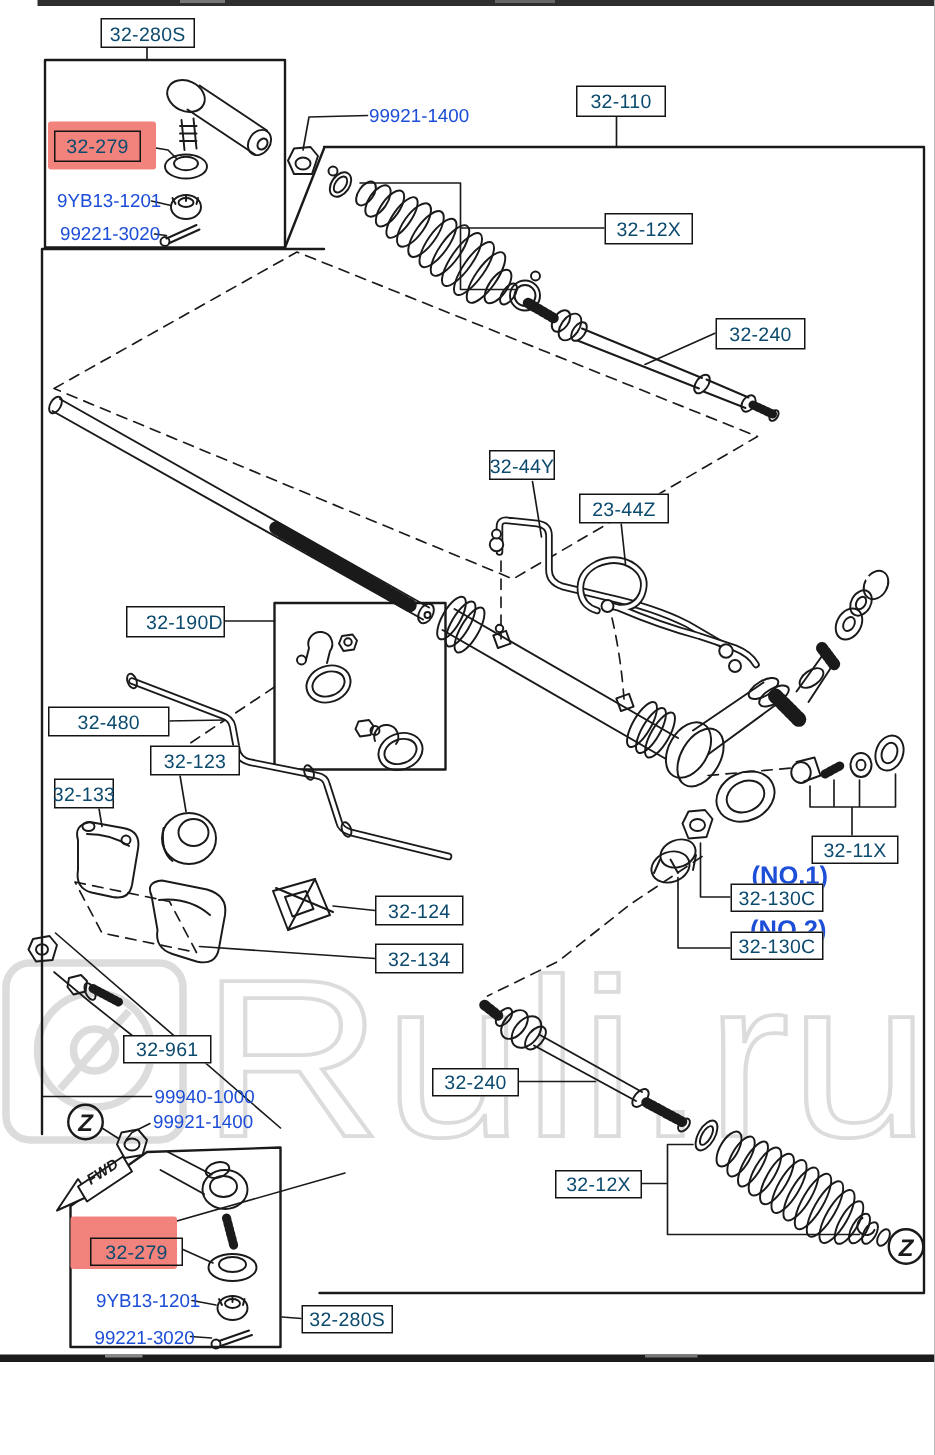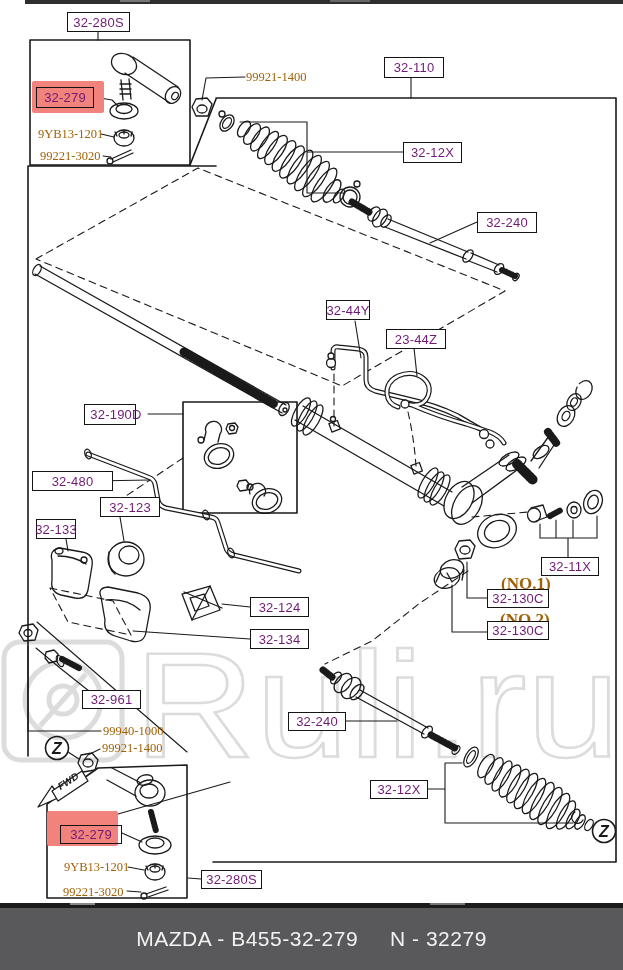--- a/index.html
+++ b/index.html
@@ -1,25 +1,25 @@
 <!DOCTYPE html>
 <html><head>
 <meta charset="utf-8">
 <style>
   html,body{margin:0;padding:0;background:#888;}
   .canvas{position:relative;width:623px;height:970px;background:#ffffff;overflow:hidden;
           font-family:"Liberation Sans",sans-serif;}
   svg text{font-family:"Liberation Sans",sans-serif;}
   #labels div{box-sizing:border-box;}
   .label-box{position:absolute;border:1.6px solid #141414;background:#ffffff;display:flex;
-             align-items:center;justify-content:center;font-size:13px;color:#701a75;
+             align-items:center;justify-content:center;font-size:13px;color:#0c4a6e;
              letter-spacing:.2px;white-space:nowrap;}
   .label-hl{position:absolute;border-radius:2px;}
   .label-hl .label-box{background:transparent;}
-  .label-text{position:absolute;font-size:12.5px;color:#a16207;white-space:nowrap;font-family:Liberation Serif, serif;}
+  .label-text{position:absolute;font-size:12.5px;color:#1d4ed8;white-space:nowrap;}
   .label-text.b{font-weight:bold;font-size:17px;}
   .footer{position:absolute;left:0;bottom:0;width:623px;height:62px;display:flex;
           align-items:center;justify-content:center;gap:32px;font-size:21px;
           letter-spacing:.5px;}
 </style>
 </head>
 <body>
 
 <div class="canvas">
 
@@ -338,21 +338,21 @@
         <div class="label-box" style="left: 4px; top: 6px; width: 58px; height: 21px;">32-279</div>
       </div>
       <div class="label-text" style="left: 38px; top: 127px;">9YB13-1201</div>
       <div class="label-text" style="left: 40px; top: 149px;">99221-3020</div>
       <div class="label-text" style="left: 246px; top: 70px;">99921-1400</div>
       <div class="label-box" style="left: 384px; top: 57px; width: 60px; height: 21px;">32-110</div>
       <div class="label-box" style="left: 403px; top: 142px; width: 59px; height: 21px;">32-12X</div>
       <div class="label-box" style="left: 477px; top: 212px; width: 60px; height: 21px;">32-240</div>
       <div class="label-box" style="left: 326px; top: 300px; width: 44px; height: 20px;">32-44Y</div>
       <div class="label-box" style="left: 386px; top: 329px; width: 60px; height: 20px;">23-44Z</div>
-      <div class="label-box" style="left: 84px; top: 404px; width: 52px; height: 21px; padding-left: 12px;">32-190D</div>
+      <div class="label-box" style="left: 84px; top: 404px; width: 66px; height: 21px; padding-left: 12px;">32-190D</div>
       <div class="label-box" style="left: 32px; top: 471px; width: 81px; height: 20px;">32-480</div>
       <div class="label-box" style="left: 100px; top: 497px; width: 60px; height: 20px;">32-123</div>
       <div class="label-box" style="left: 36px; top: 519px; width: 40px; height: 20px;">32-133</div>
       <div class="label-box" style="left: 250px; top: 597px; width: 59px; height: 20px;">32-124</div>
       <div class="label-box" style="left: 250px; top: 629px; width: 59px; height: 20px;">32-134</div>
       <div class="label-box" style="left: 541px; top: 557px; width: 58px; height: 19px;">32-11X</div>
       <div class="label-text b" style="left: 501px; top: 574px;">(NO.1)</div>
       <div class="label-box" style="left: 487px; top: 589px; width: 62px; height: 19px;">32-130C</div>
       <div class="label-text b" style="left: 500px; top: 610px;">(NO.2)</div>
       <div class="label-box" style="left: 487px; top: 621px; width: 62px; height: 19px;">32-130C</div>
@@ -362,18 +362,14 @@
       <div class="label-box" style="left: 288px; top: 712px; width: 58px; height: 19px;">32-240</div>
       <div class="label-box" style="left: 370px; top: 780px; width: 58px; height: 19px;">32-12X</div>
       <div class="label-hl" style="left: 47px; top: 811px; width: 71px; height: 35px; background: rgb(241, 131, 124);">
         <div class="label-box" style="left: 13px; top: 14px; width: 62px; height: 19px;">32-279</div>
       </div>
       <div class="label-text" style="left: 64px; top: 860px;">9YB13-1201</div>
       <div class="label-text" style="left: 63px; top: 885px;">99221-3020</div>
       <div class="label-box" style="left: 201px; top: 870px; width: 61px; height: 19px;">32-280S</div>
     </div>
 
-<div class="footer" style="background: rgb(89, 89, 91); color: rgb(242, 242, 242);">
-  <span>MAZDA - B455-32-279</span>
-  <span>N - 32279</span>
+
 </div>
 
-</div>
-
 </body></html>

